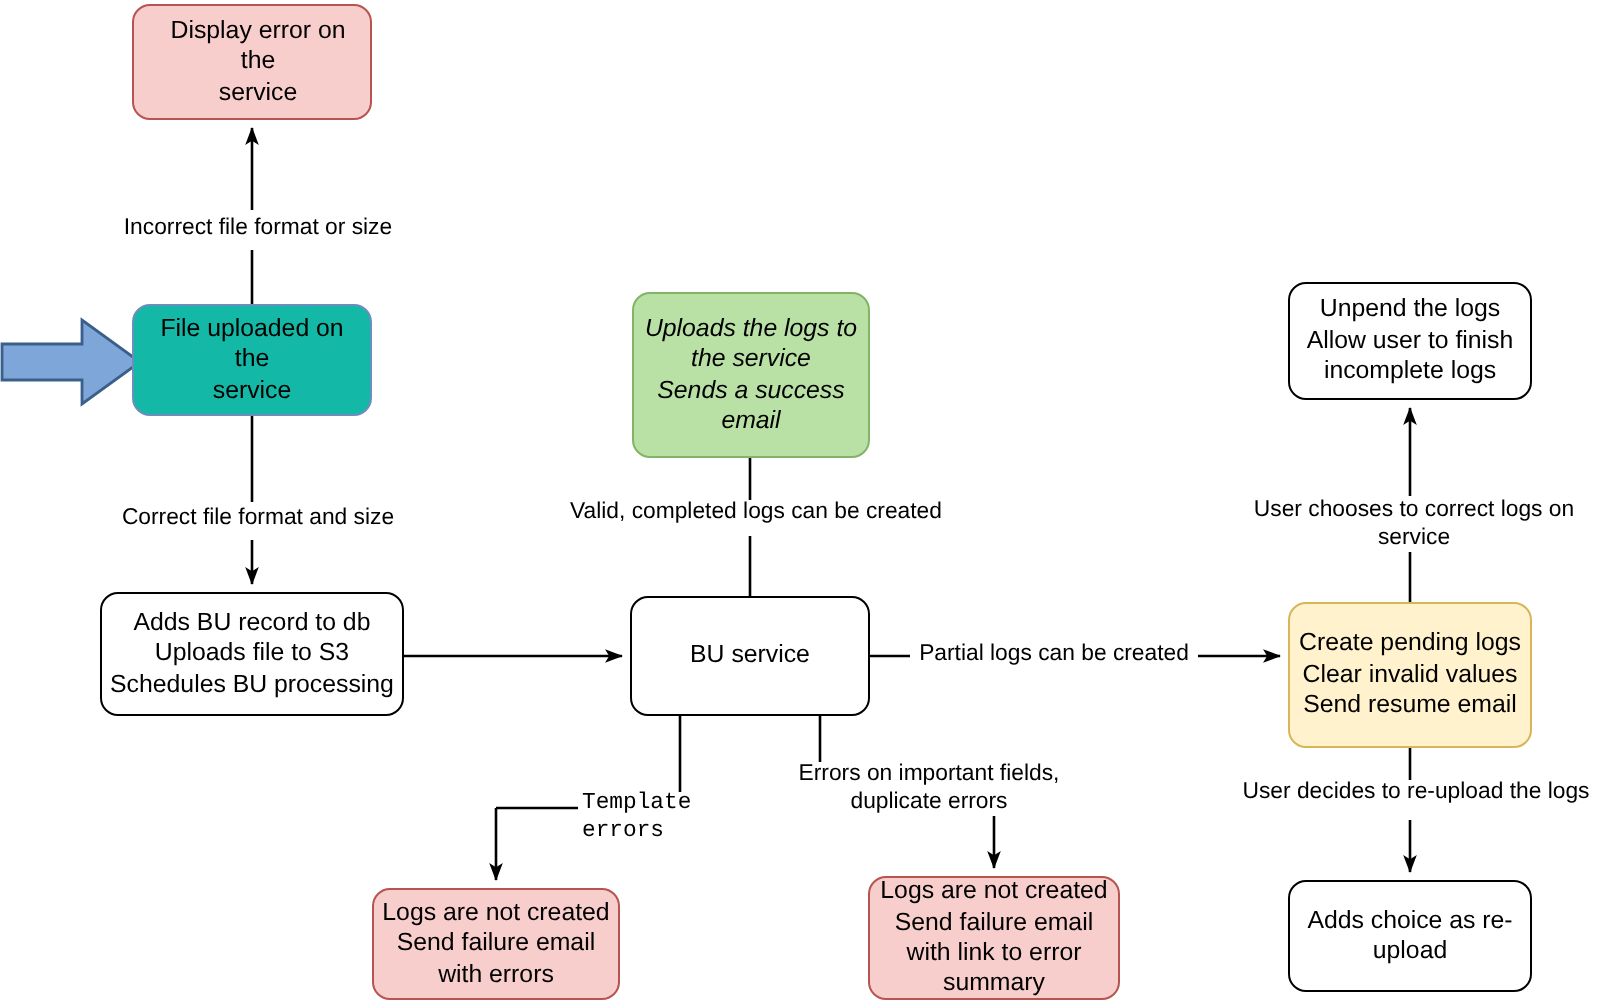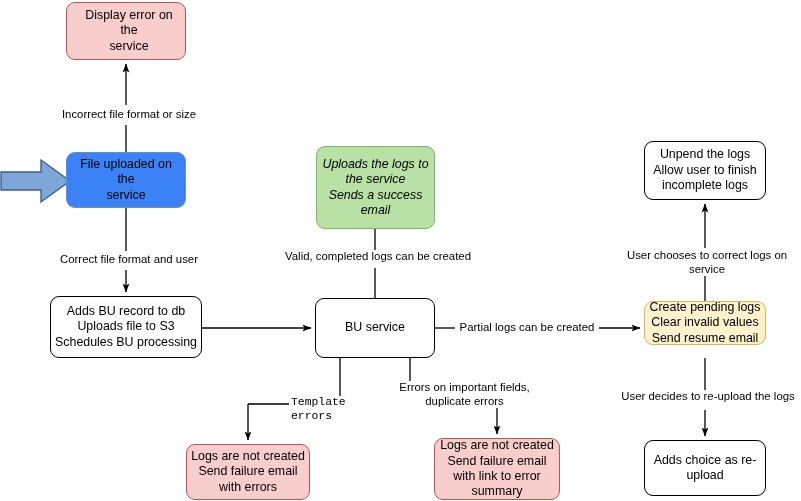--- a/index.html
+++ b/index.html
@@ -35,21 +35,21 @@
     justify-content: center;
     text-align: center;
     font-size: 12.4px;
     line-height: 15.4px;
     color: #000000;
     background: #ffffff;
     white-space: pre-line;
     padding: 1px 4px;
   }
   .node.pink   { background: #f8cecc; border-color: #b85450; }
-  .node.blue   { background: #3b82f6; border-color: #6c8ebf; }
+  .node.blue   { background: #14b8a6; border-color: #6c8ebf; }
   .node.green  { background: #b9e0a5; border-color: #82b366; }
   .node.yellow { background: #fff2cc; border-color: #d6b656; }
   .node.plain  { background: #ffffff; border-color: #000000; }
 
   .edge-label {
     position: absolute;
     font-size: 11.4px;
     line-height: 13.6px;
     color: #000000;
     background: #ffffff;
@@ -121,39 +121,39 @@
 the service
 Sends a success
 email</div>
 
   <div class="node plain" style="left:315px; top:298px; width:120px; height:60px;">BU service</div>
 
   <div class="node plain" style="left:644px; top:141px; width:122px; height:59px;">Unpend the logs
 Allow user to finish
 incomplete logs</div>
 
-  <div class="node yellow" style="left:644px; top:301px; width:122px; height:44px;">Create pending logs
+  <div class="node yellow" style="left:644px; top:301px; width:122px; height:73px;">Create pending logs
 Clear invalid values
 Send resume email</div>
 
   <div class="node pink" style="left:186px; top:444px; width:124px; height:56px;">Logs are not created
 Send failure email
 with errors</div>
 
   <div class="node pink" style="left:434px; top:438px; width:126px; height:62px;">Logs are not created
 Send failure email
 with link to error
 summary</div>
 
   <div class="node plain" style="left:644px; top:440px; width:122px; height:56px;">Adds choice as re-
 upload</div>
 
   <div class="edge-label" style="left:57px; top:108px; width:140px;">Incorrect file format or size</div>
 
-  <div class="edge-label" style="left:57px; top:253px; width:140px;">Correct file format and user</div>
+  <div class="edge-label" style="left:57px; top:253px; width:140px;">Correct file format and size</div>
 
   <div class="edge-label" style="left:281px; top:250px; width:190px;">Valid, completed logs can be created</div>
 
   <div class="edge-label" style="left:455px; top:321px; width:140px;">Partial logs can be created</div>
 
   <div class="edge-label" style="left:289px; top:396px; width:90px; text-align:left;font-family:Liberation Mono, monospace;">Template errors</div>
 
   <div class="edge-label" style="left:395px; top:381px; width:135px;">Errors on important fields,
 duplicate errors</div>
 

